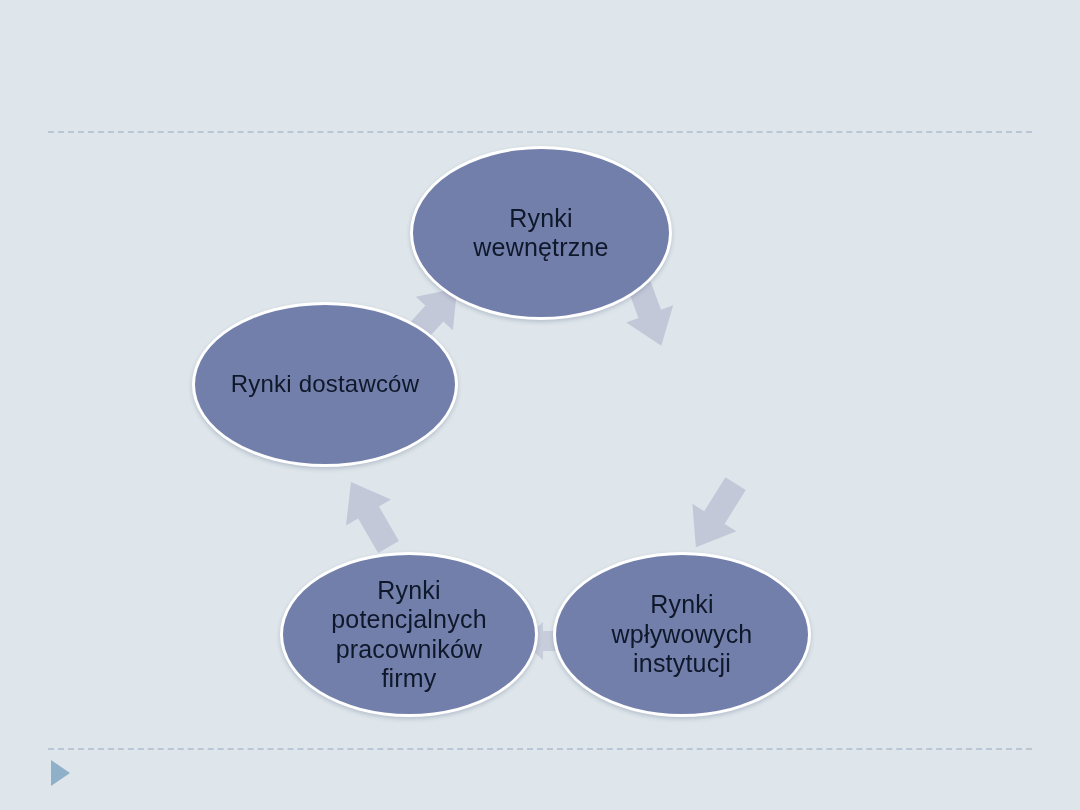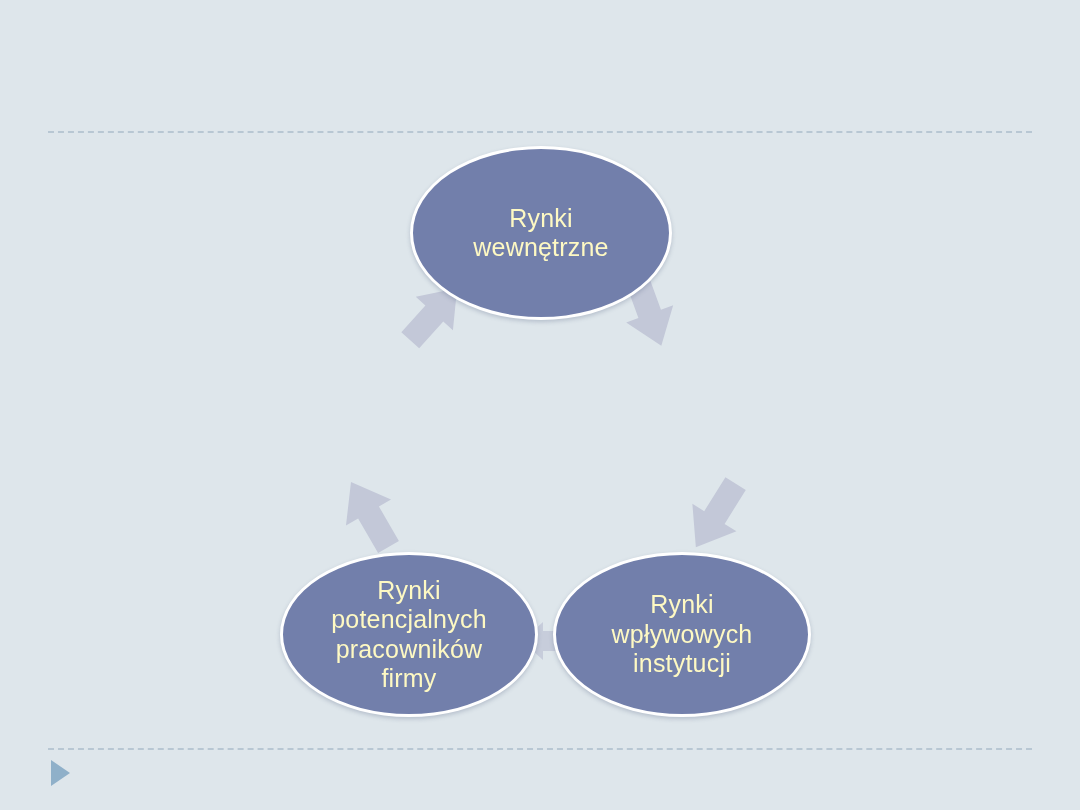--- a/index.html
+++ b/index.html
@@ -53,21 +53,21 @@
     background: #727fab;
     border: 3px solid #ffffff;
     box-sizing: border-box;
     box-shadow: 0 2px 4px rgba(80, 95, 125, 0.28);
     display: flex;
     align-items: center;
     justify-content: center;
     z-index: 3;
   }
   .node-label {
-    color: #fef9c3;
+    color: #0f172a;
     text-align: center;
     font-family: "Liberation Sans", sans-serif;
     font-weight: 400;
     line-height: 1.18;
     letter-spacing: 0.2px;
     white-space: pre-line;
     padding: 0 10px;
   }
 
   
@@ -150,20 +150,23 @@
 instytucji</span>
     </div>
 
     <div class="node" id="node-employees">
       <span class="node-label">Rynki
 potencjalnych
 pracowników
 firmy</span>
     </div>
 
+    <div class="node" id="node-suppliers">
+      <span class="node-label">Rynki  dostawców</span>
+    </div>
 
   </div>
 
   <div class="rule" id="rule-bottom"></div>
 
   <div id="nav-triangle"></div>
 
 </div>
 
 </body></html>

